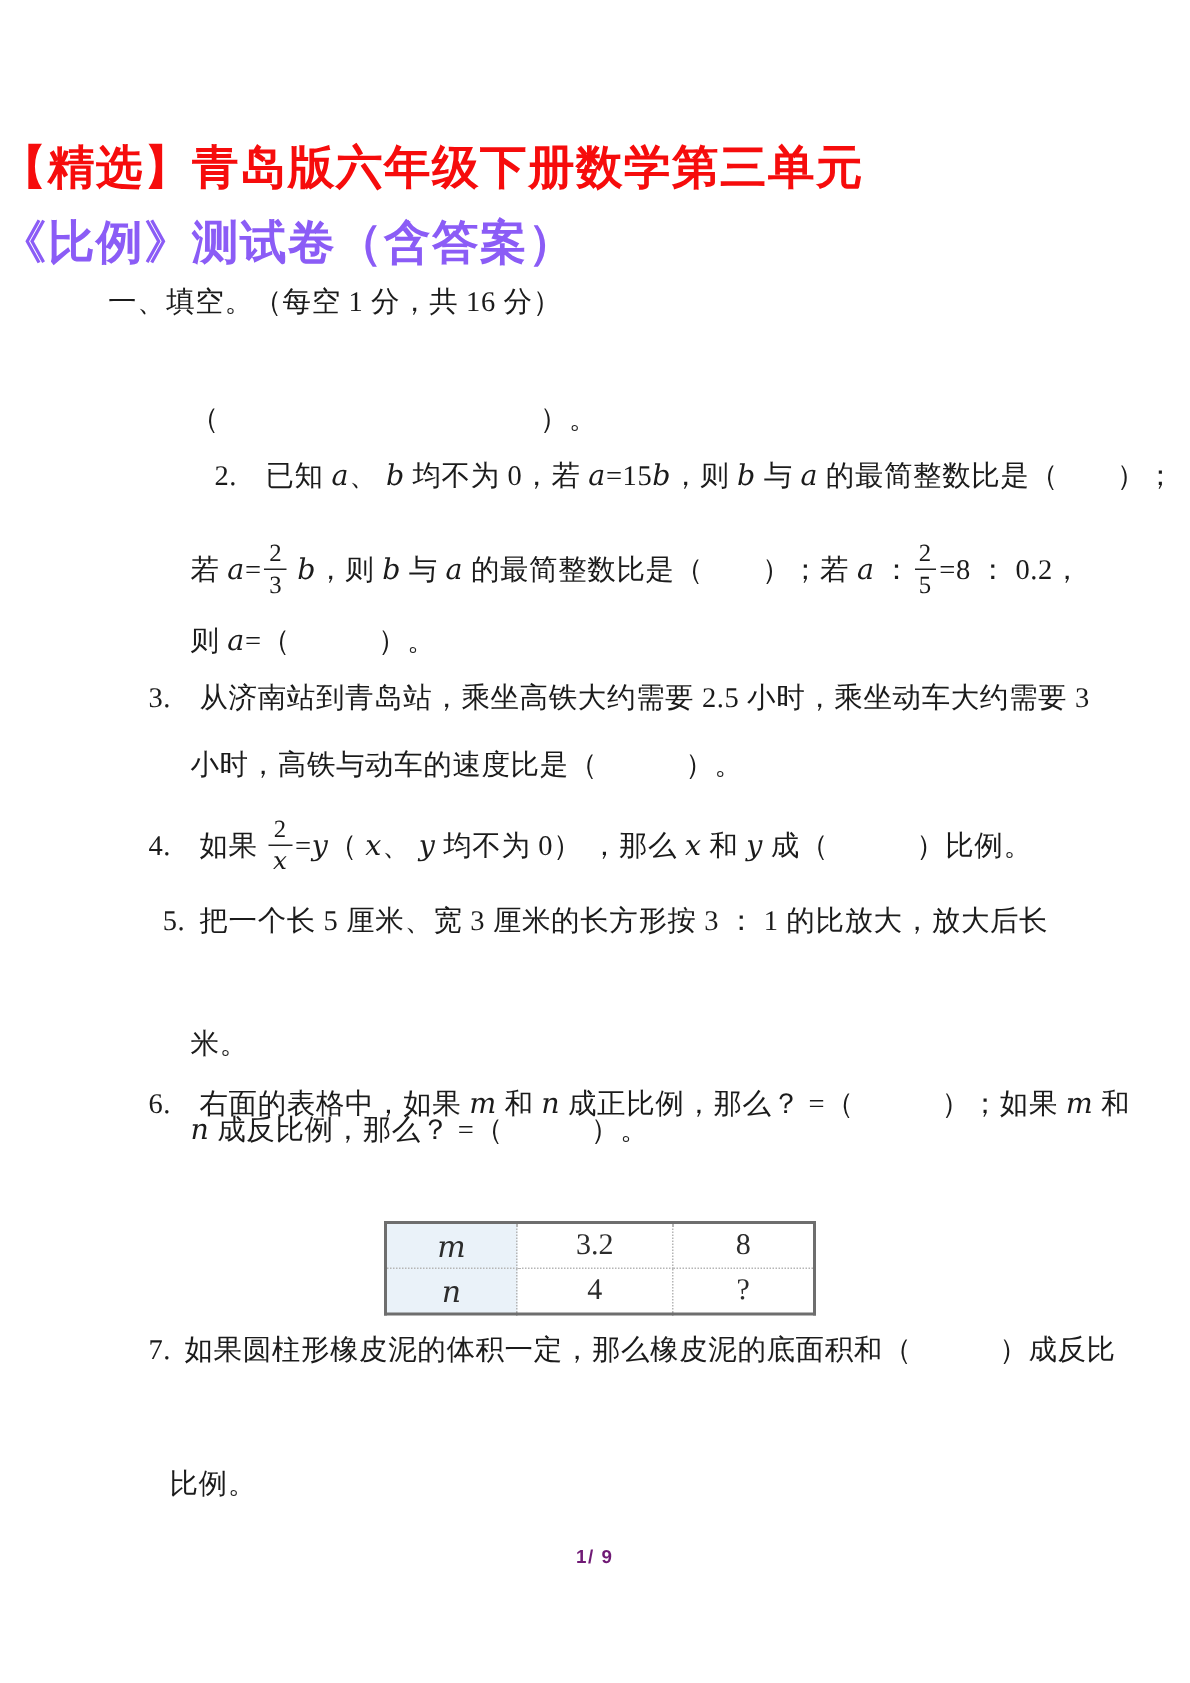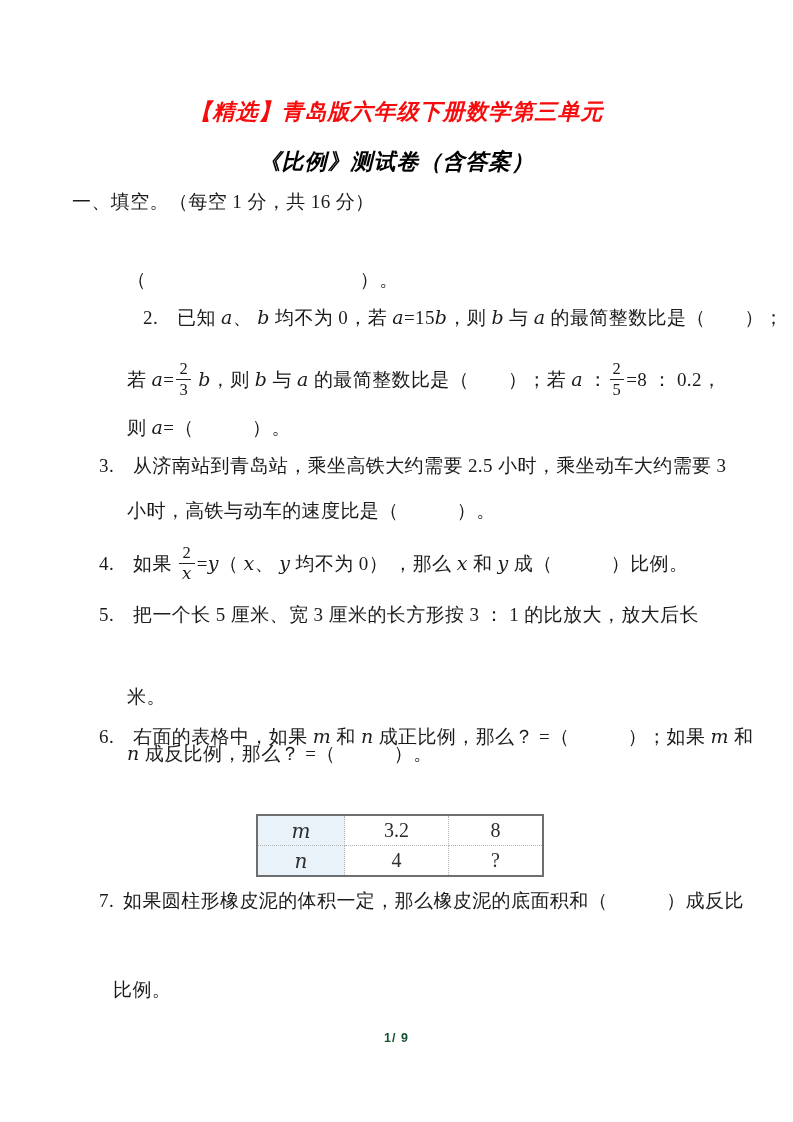--- a/index.html
+++ b/index.html
@@ -6,26 +6,24 @@
   .page{
     position:relative;
     width:793px;height:1122px;
     background:#ffffff;
     overflow:hidden;
     font-family:"Liberation Serif","DejaVu Serif",serif;
     color:#1b1b1b;
   }
   .title{
     position:absolute;left:0;right:0;
-    text-align:center;
-    font-size:22px;font-weight:700;
+    font-size:31px;font-weight:700;
     letter-spacing:1px;
     line-height:40px;
     color:#f60c0c;
-    font-style:italic;
   }
   .t1{top:92px;}
   .t2{top:142px;}
   .ln{
     position:absolute;
     white-space:nowrap;
     font-size:19px;
     letter-spacing:0.4px;
     line-height:30px;
   }
@@ -35,21 +33,21 @@
   .q7 .qnum{width:24px;}
   
   .q1l1{left:99px;top:221px;}
   .q1l2{left:127px;top:265px;}
   .q2l1{left:99px;top:302px;margin-left:44px;}
   .q2l2{left:127px;top:362px;}
   .q2l3{left:127px;top:412px;}
   .q3l1{left:99px;top:451px;}
   .q3l2{left:127px;top:496px;}
   .q4l1{left:99px;top:546px;}
-  .q5l1{left:99px;top:600px;}
+  .q5l1{left:99px;top:600px;text-align:center;}
   .q5l2{left:127px;top:641px;}
   .q5l3{left:127px;top:682px;}
   .q6l1{left:99px;top:721px;}
   .q6l2{left:127px;top:738px;}
   .q7l1{left:99px;top:886px;}
   .q7l2{left:113px;top:930px;}
   .q7l3{left:113px;top:975px;}
   .var{
     font-family:"DejaVu Serif","Liberation Serif",serif;
     font-style:italic;
@@ -86,31 +84,31 @@
     font-style:italic;
     font-family:"DejaVu Serif","Liberation Serif",serif;
   }
   .mn-table .c2{width:103px;}
   .mn-table .c3{width:93px;}
   .footer{
     position:absolute;left:0;right:0;top:1031px;
     text-align:center;
     font-family:"Liberation Sans","DejaVu Sans",sans-serif;
     font-size:12.5px;font-weight:700;
-    color:#14532d;
+    color:#701a75;
     letter-spacing:1px;
   }
 </style>
 </head>
 <body>
 
 <div class="page">
 
   <div class="title t1" style="color: rgb(246, 12, 12);">【精选】青岛版六年级下册数学第三单元</div>
-  <div class="title t2" style="color: #000000;">《比例》测试卷（含答案）</div>
+  <div class="title t2" style="color: #8b5cf6;">《比例》测试卷（含答案）</div>
 
   <div class="ln section">一、填空。（每空 1 分，共 16 分）</div>
 
   <div class="ln q1l2">（　　　　　　　　　　　）。</div>
 
   <div class="ln q2l1">
     <span class="qnum">2.</span><span><span>已知 </span><span class="var">a</span><span>、 </span><span class="var">b</span><span> 均不为 0，若 </span><span class="var">a</span><span>=15</span><span class="var">b</span><span>，则 </span><span class="var">b</span><span> 与 </span><span class="var">a</span><span> 的最简整数比是（　　）；</span></span>
   </div>
   <div class="ln q2l2"><span>若 </span><span class="var">a</span><span>=</span><span class="frac"><span class="fn">2</span><span class="fd">3</span></span><span> </span><span class="var">b</span><span>，则 </span><span class="var">b</span><span> 与 </span><span class="var">a</span><span> 的最简整数比是（　　）；若 </span><span class="var">a</span><span> ：</span><span class="frac"><span class="fn">2</span><span class="fd">5</span></span><span>=8 ： 0.2，</span></div>
   <div class="ln q2l3"><span>则 </span><span class="var">a</span><span>=（　　　）。</span></div>

